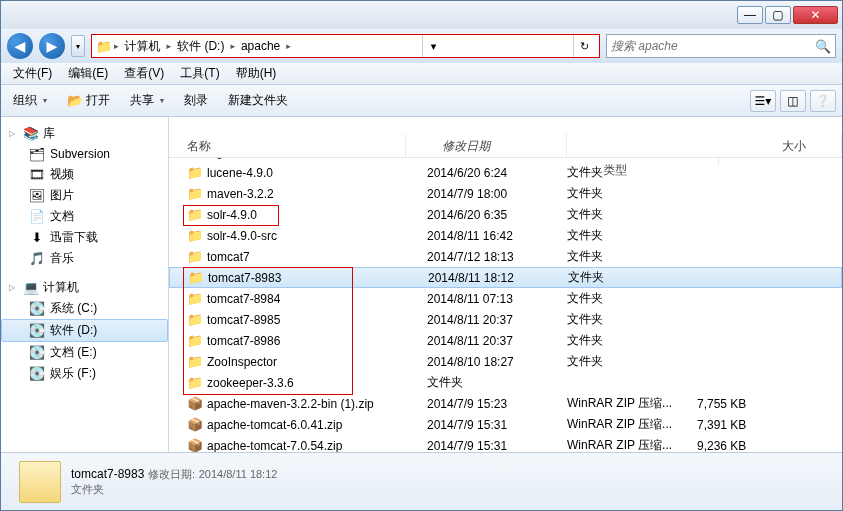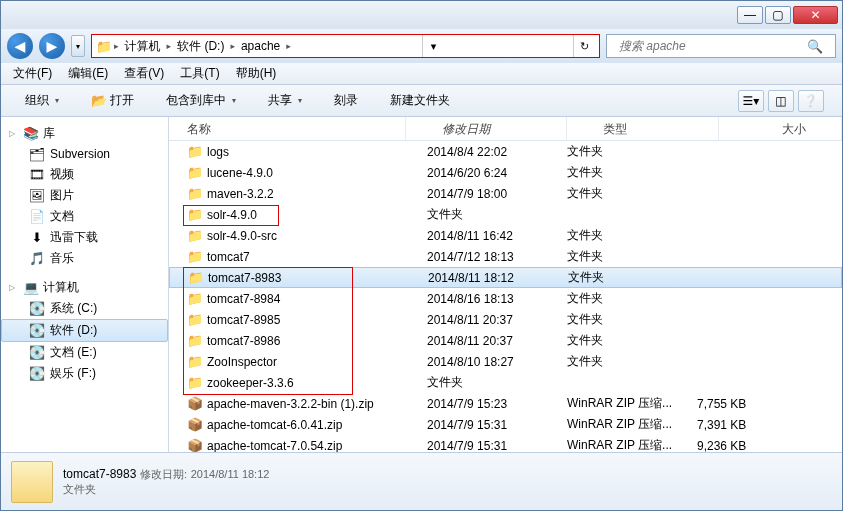--- a/index.html
+++ b/index.html
@@ -8,48 +8,48 @@
 .win-btn { width:26px; height:18px; border:1px solid #7a9ac0; border-radius:2px; display:flex; align-items:center; justify-content:center; background:linear-gradient(#fdfdfd,#e0eaf5); cursor:pointer; }
 .win-btn.close { background:linear-gradient(#e67,#c33); width:45px; border-color:#a33; color:#fff; }
 .navbar { height:34px; background:linear-gradient(#eef4fb,#d5e3f2); display:flex; align-items:center; padding:0 6px; gap:6px; }
 .nav-btn { width:26px; height:26px; border-radius:50%; background:radial-gradient(circle at 30% 30%,#4a9be8,#1a5fa8); display:flex; align-items:center; justify-content:center; color:#fff; font-size:14px; cursor:pointer; }
 .drop-arrow { width:14px; height:22px; background:linear-gradient(#fdfdfd,#d5e3f2); border:1px solid #a0b8d0; border-radius:2px; display:flex; align-items:center; justify-content:center; font-size:8px; cursor:pointer; }
 .address { flex:1; height:24px; border:1px solid #8fa8c0; background:#fff; display:flex; align-items:center; padding:0 4px; position:relative; }
 .address.red { outline:1px solid #d00; outline-offset:-1px; }
 .crumb { display:flex; align-items:center; height:100%; padding:0 4px; cursor:pointer; }
 .arrow { padding:0 2px; color:#555; font-size:9px; }
 .addr-refresh { width:22px; height:22px; border-left:1px solid #ccc; display:flex; align-items:center; justify-content:center; font-size:11px; cursor:pointer; margin-left:auto; }
-.searchbox { width:230px; height:24px; border:1px solid #8fa8c0; background:#fff; display:flex; align-items:center; padding:0 12px; position:relative; }
+.searchbox { width:230px; height:24px; border:1px solid #8fa8c0; background:#fff; display:flex; align-items:center; padding:0 4px; position:relative; }
 .searchbox input { border:none; outline:none; flex:1; color:#888; font-style:italic; }
 .menubar { height:22px; background:linear-gradient(#f5f8fc,#e8eef5); display:flex; align-items:center; padding:0 4px; border-bottom:1px solid #c0cde0; }
 .menu-item { padding:2px 8px; cursor:pointer; }
-.toolbar { height:32px; background:linear-gradient(#f4f8fc,#e5edf6); display:flex; align-items:center; padding:0 18px; gap:20px; border-bottom:1px solid #c0cde0; }
+.toolbar { height:32px; background:linear-gradient(#f4f8fc,#e5edf6); display:flex; align-items:center; padding:0 6px; gap:8px; border-bottom:1px solid #c0cde0; }
 .tool-item { padding:3px 6px; display:flex; align-items:center; gap:3px; cursor:pointer; border-radius:2px; }
 .tool-drop::after { content:"▾"; font-size:8px; margin-left:3px; color:#555; }
 .tool-right { margin-left:auto; display:flex; gap:4px; }
 .tool-icon-btn { width:26px; height:22px; border:1px solid #b0c4da; border-radius:2px; display:flex; align-items:center; justify-content:center; cursor:pointer; background:linear-gradient(#fdfdfd,#e8eff7); }
 .content { display:flex; height:calc(100% - 28px - 34px - 22px - 32px - 58px); }
 .sidebar { width:168px; border-right:1px solid #d0dae5; overflow:auto; padding:6px 0; }
 .side-grp { margin-bottom:8px; }
 .side-hdr { display:flex; align-items:center; gap:4px; padding:2px 8px; cursor:pointer; }
 .side-hdr::before { content:"▷"; font-size:8px; color:#888; width:10px; }
 .side-item { display:flex; align-items:center; gap:5px; padding:2px 4px 2px 28px; cursor:pointer; }
 .side-item.sel { background:linear-gradient(#e5f1fb,#cfe6fa); border:1px solid #a0c8f0; border-radius:2px; padding-left:27px; }
 .icon { width:16px; height:16px; display:inline-flex; align-items:center; justify-content:center; font-size:13px; }
 .filelist { flex:1; overflow:auto; position:relative; }
-.col-hdr { display:flex; height:24px; border-bottom:1px solid #e0e6ee; position:sticky; top:0; background:#fff;gap:28px; }
+.col-hdr { display:flex; height:24px; border-bottom:1px solid #e0e6ee; position:sticky; top:17px; background:#fff;gap:28px; }
 .col { padding:4px 8px; border-right:1px solid #e8ecf2; color:#444; cursor:pointer; }
-.col.name { width:250px; padding-left:18px;} .col.date { width:140px;font-style:italic;} .col.type { width:130px;} .col.size { width:100px; text-align:center; }
+.col.name { width:250px; padding-left:18px;} .col.date { width:140px;font-style:italic;} .col.type { width:130px;margin-top:24px;} .col.size { width:100px; text-align:center; }
 .row { display:flex; height:21px; align-items:center; }
 .row.sel { background:linear-gradient(#e5f1fb,#cfe6fa); border:1px solid #a0c8f0; }
 .cell { padding:1px 8px; white-space:nowrap; overflow:hidden; text-overflow:ellipsis; }
 .cell.name { width:250px; display:flex; align-items:center; gap:4px; padding-left:18px; cursor:pointer; }
 .cell.date { width:140px;} .cell.type { width:130px;} .cell.size { width:100px; }
 .red-box { position:absolute; border:1px solid #d00; pointer-events:none; }
-.status { height:58px; background:linear-gradient(#f4f8fc,#e5edf6); border-top:1px solid #c0cde0; display:flex; align-items:center; padding:0 10px; gap:10px; }
+.status { height:58px; background:linear-gradient(#f4f8fc,#e5edf6); border-top:1px solid #c0cde0; display:flex; align-items:center; padding:0 18px; gap:10px; }
 .status-thumb { width:42px; height:42px; background:linear-gradient(#fdf2c4,#f5d67a); border:1px solid #d5b860; border-radius:2px; }
 .status-txt .title { font-size:13px; } .status-txt .sub { color:#666; font-size:11px; }
 </style>
 </head>
 <body>
 
 <div class="titlebar">
   <div class="win-btn">—</div>
   <div class="win-btn">▢</div>
   <div class="win-btn close">✕</div>
@@ -84,21 +84,20 @@
   <div class="menu-item">工具(T)</div>
   <div class="menu-item">帮助(H)</div>
 </div>
 
 <div class="toolbar">
   <div class="tool-item tool-drop">组织</div>
   <div class="tool-item">
       <span class="icon">📂</span>
       <span>打开</span>
     </div>
-  <div class="tool-item tool-drop">包含到库中</div>
   <div class="tool-item tool-drop">共享</div>
   <div class="tool-item">刻录</div>
   <div class="tool-item">新建文件夹</div>
   <div class="tool-right">
     <div class="tool-icon-btn">☰▾</div>
     <div class="tool-icon-btn">◫</div>
     <div class="tool-icon-btn" style="color:#2a7de1;">❔</div>
   </div>
 </div>
 
@@ -194,20 +193,21 @@
           </div>
           <div class="cell date">2014/7/9 18:00</div>
           <div class="cell type">文件夹</div>
           <div class="cell size"></div>
         </div>
         <div class="row">
           <div class="cell name">
             <span class="icon">📁</span>
             <span>solr-4.9.0</span>
           </div>
+          <div class="cell date">2014/6/20 6:35</div>
           <div class="cell type">文件夹</div>
           <div class="cell size"></div>
         </div>
         <div class="row">
           <div class="cell name">
             <span class="icon">📁</span>
             <span>solr-4.9.0-src</span>
           </div>
           <div class="cell date">2014/8/11 16:42</div>
           <div class="cell type">文件夹</div>
@@ -229,21 +229,21 @@
           </div>
           <div class="cell date">2014/8/11 18:12</div>
           <div class="cell type">文件夹</div>
           <div class="cell size"></div>
         </div>
         <div class="row">
           <div class="cell name">
             <span class="icon">📁</span>
             <span>tomcat7-8984</span>
           </div>
-          <div class="cell date">2014/8/16 18:13</div>
+          <div class="cell date">2014/8/11 07:13</div>
           <div class="cell type">文件夹</div>
           <div class="cell size"></div>
         </div>
         <div class="row">
           <div class="cell name">
             <span class="icon">📁</span>
             <span>tomcat7-8985</span>
           </div>
           <div class="cell date">2014/8/11 20:37</div>
           <div class="cell type">文件夹</div>

